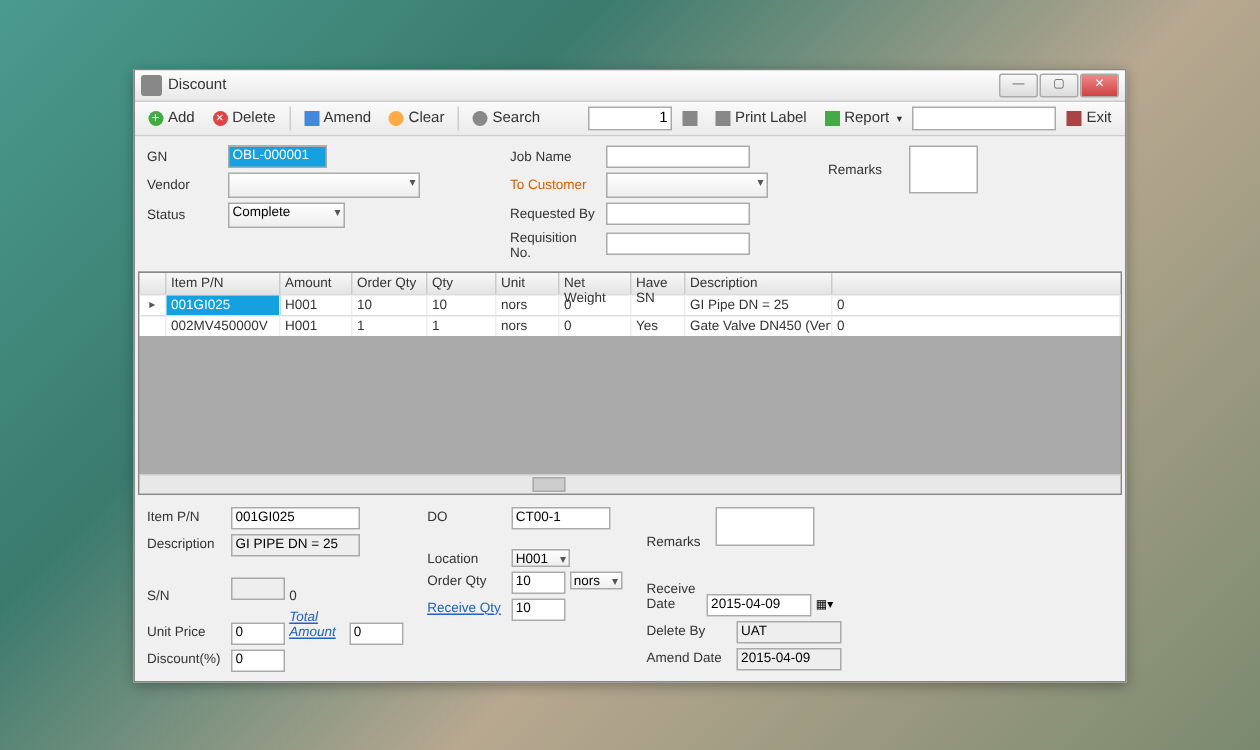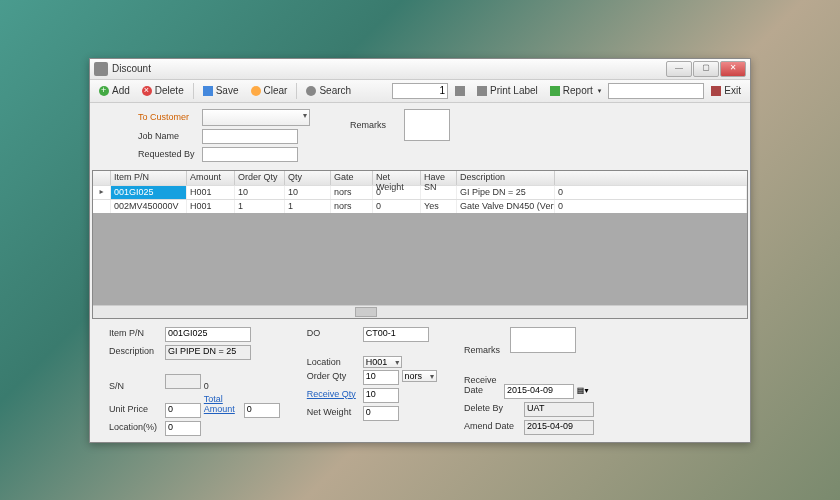--- a/index.html
+++ b/index.html
@@ -117,27 +117,27 @@
   .col-sn { width: 36px; }
   .col-desc { width: 98px; }
   .col-price { flex: 1; }
   .row-marker { font-size: 8px; color: #555; text-align: center; }
   .bottom-form {
     background: #f0f0f0;
     padding: 6px 8px;
     display: flex;
     gap: 16px;
   }
-  .bf-col { display: flex; flex-direction: column; gap: 3px; margin-left: 11px; }
+  .bf-col { display: flex; flex-direction: column; gap: 3px; }
   .bf-label { width: 56px; font-size: 9px; color: #333; display: inline-block; }
   .bf-label-link { color: #2060c0; text-decoration: underline; cursor: pointer; }
   .bf-input { height: 13px; border: 1px solid #aaa; background: #fff; font-size: 9px; padding: 0 2px; display: inline-block; }
   .bf-input.ro { background: #eee; }
   .bf-value { font-size: 9px; color: #333; }
-  .total-link { color: #2060c0; text-decoration: underline; font-size: 9px; display: inline-block; width: 40px; }
+  .total-link { color: #2060c0; text-decoration: underline; font-size: 9px; display: inline-block; width: 40px; font-style: italic; }
 </style>
 </head>
 <body>
 
 <div class="window">
 
   <div class="titlebar">
     <div class="app-icon"></div>
     <div class="titlebar-title">Discount</div>
     <div class="win-btns">
@@ -152,21 +152,21 @@
         <span class="tb-icon icon-add"></span>
         <span>Add</span>
       </div>
     <div class="tb-btn">
         <span class="tb-icon icon-del"></span>
         <span>Delete</span>
       </div>
     <div class="tb-sep"></div>
     <div class="tb-btn">
         <span class="tb-icon icon-save"></span>
-        <span>Save</span>
+        <span>Amend</span>
       </div>
     <div class="tb-btn">
         <span class="tb-icon icon-clear"></span>
         <span>Clear</span>
       </div>
     <div class="tb-sep"></div>
     <div class="tb-btn">
         <span class="tb-icon icon-search"></span>
         <span>Search</span>
       </div>
@@ -185,50 +185,68 @@
         <span style="font-size:7px;margin-left:2px">▾</span>
       </div>
     <input class="tb-input" style="width: 90px;">
     <div class="tb-btn">
         <span class="tb-icon icon-exit"></span>
         <span>Exit</span>
       </div>
   </div>
 
   <div class="form-area">
+    <div class="form-col">
+      <div class="form-row">
+        <span class="form-label">GN</span>
+        <span class="form-input highlight" style="width:60px">OBL-000001</span>
+      </div>
+      <div class="form-row">
+        <span class="form-label">Vendor</span>
+        <span class="form-select" style="width:110px"></span>
+      </div>
+      <div class="form-row">
+        <span class="form-label">Status</span>
+        <span class="form-select" style="width:60px">Complete</span>
+      </div>
+    </div>
     <div class="form-col" style="margin-left:40px">
+      <div class="form-row">
+        <span class="form-label-narrow">Job Name</span>
+        <span class="form-input" style="width:90px"></span>
+      </div>
       <div class="form-row">
         <span class="to-customer form-label-narrow">To Customer</span>
         <span class="form-select" style="width:90px"></span>
       </div>
       <div class="form-row">
-        <span class="form-label-narrow">Job Name</span>
+        <span class="form-label-narrow">Requested By</span>
         <span class="form-input" style="width:90px"></span>
       </div>
       <div class="form-row">
-        <span class="form-label-narrow">Requested By</span>
+        <span class="form-label-narrow">Requisition No.</span>
         <span class="form-input" style="width:90px"></span>
       </div>
     </div>
     <div class="form-col" style="margin-left:20px">
       <div class="form-row">
         <span class="form-label">Remarks</span>
         <textarea class="form-input" style="width: 40px; height: 30px; resize: none;"></textarea>
       </div>
     </div>
   </div>
 
   <div class="grid">
     <div class="grid-header">
       <div class="col-marker"></div>
       <div class="col-pn">Item P/N</div>
       <div class="col-loc">Amount</div>
       <div class="col-oqty">Order Qty</div>
       <div class="col-qty">Qty</div>
-      <div class="col-unit">Gate</div>
+      <div class="col-unit">Unit</div>
       <div class="col-nw">Net Weight</div>
       <div class="col-sn">Have SN</div>
       <div class="col-desc">Description</div>
     </div>
     <div class="grid-row">
       <div class="col-marker row-marker">▸</div>
       <div class="col-pn cell-highlight">001GI025</div>
       <div class="col-loc">H001</div>
       <div class="col-oqty">10</div>
       <div class="col-qty">10</div>
@@ -256,29 +274,28 @@
       </div>
   </div>
 
   <div class="bottom-form">
     <div class="bf-col">
       <div><span class="bf-label">Item P/N</span><span class="bf-input" style="width:80px">001GI025</span></div>
       <div><span class="bf-label">Description</span><span class="bf-input ro" style="width:80px">GI PIPE DN = 25</span></div>
       <div style="height:8px"></div>
       <div><span class="bf-label">S/N</span><span class="bf-input ro" style="width:30px"></span> <span class="bf-value">0</span></div>
       <div><span class="bf-label">Unit Price</span><span class="bf-input" style="width:30px">0</span> <span class="total-link">Total Amount</span><span class="bf-input" style="width:30px">0</span></div>
-      <div><span class="bf-label">Location(%)</span><span class="bf-input" style="width:30px">0</span></div>
+      <div><span class="bf-label">Discount(%)</span><span class="bf-input" style="width:30px">0</span></div>
     </div>
     <div class="bf-col">
       <div><span class="bf-label">DO</span><span class="bf-input" style="width:60px">CT00-1</span></div>
       <div style="height:8px"></div>
       <div><span class="bf-label">Location</span><span class="form-select" style="width:50px">H001</span></div>
       <div><span class="bf-label">Order Qty</span><span class="bf-input" style="width:30px">10</span> <span class="form-select" style="width:30px">nors</span></div>
       <div><span class="bf-label bf-label-link">Receive Qty</span><span class="bf-input" style="width:30px">10</span></div>
-      <div><span class="bf-label">Net Weight</span><span class="bf-input" style="width:30px">0</span></div>
     </div>
     <div class="bf-col">
       <div><span class="bf-label" style="width:46px">Remarks</span><textarea class="bf-input" style="width: 60px; height: 24px; resize: none;"></textarea></div>
       <div style="height:14px"></div>
       <div><span class="bf-label" style="width:40px">Receive Date</span><span class="bf-input" style="width:64px">2015-04-09</span> <span style="font-size:8px">▦▾</span></div>
       <div><span class="bf-label" style="width:60px">Delete By</span><span class="bf-input ro" style="width:64px">UAT</span></div>
       <div><span class="bf-label" style="width:60px">Amend Date</span><span class="bf-input ro" style="width:64px">2015-04-09</span></div>
     </div>
   </div>
 

